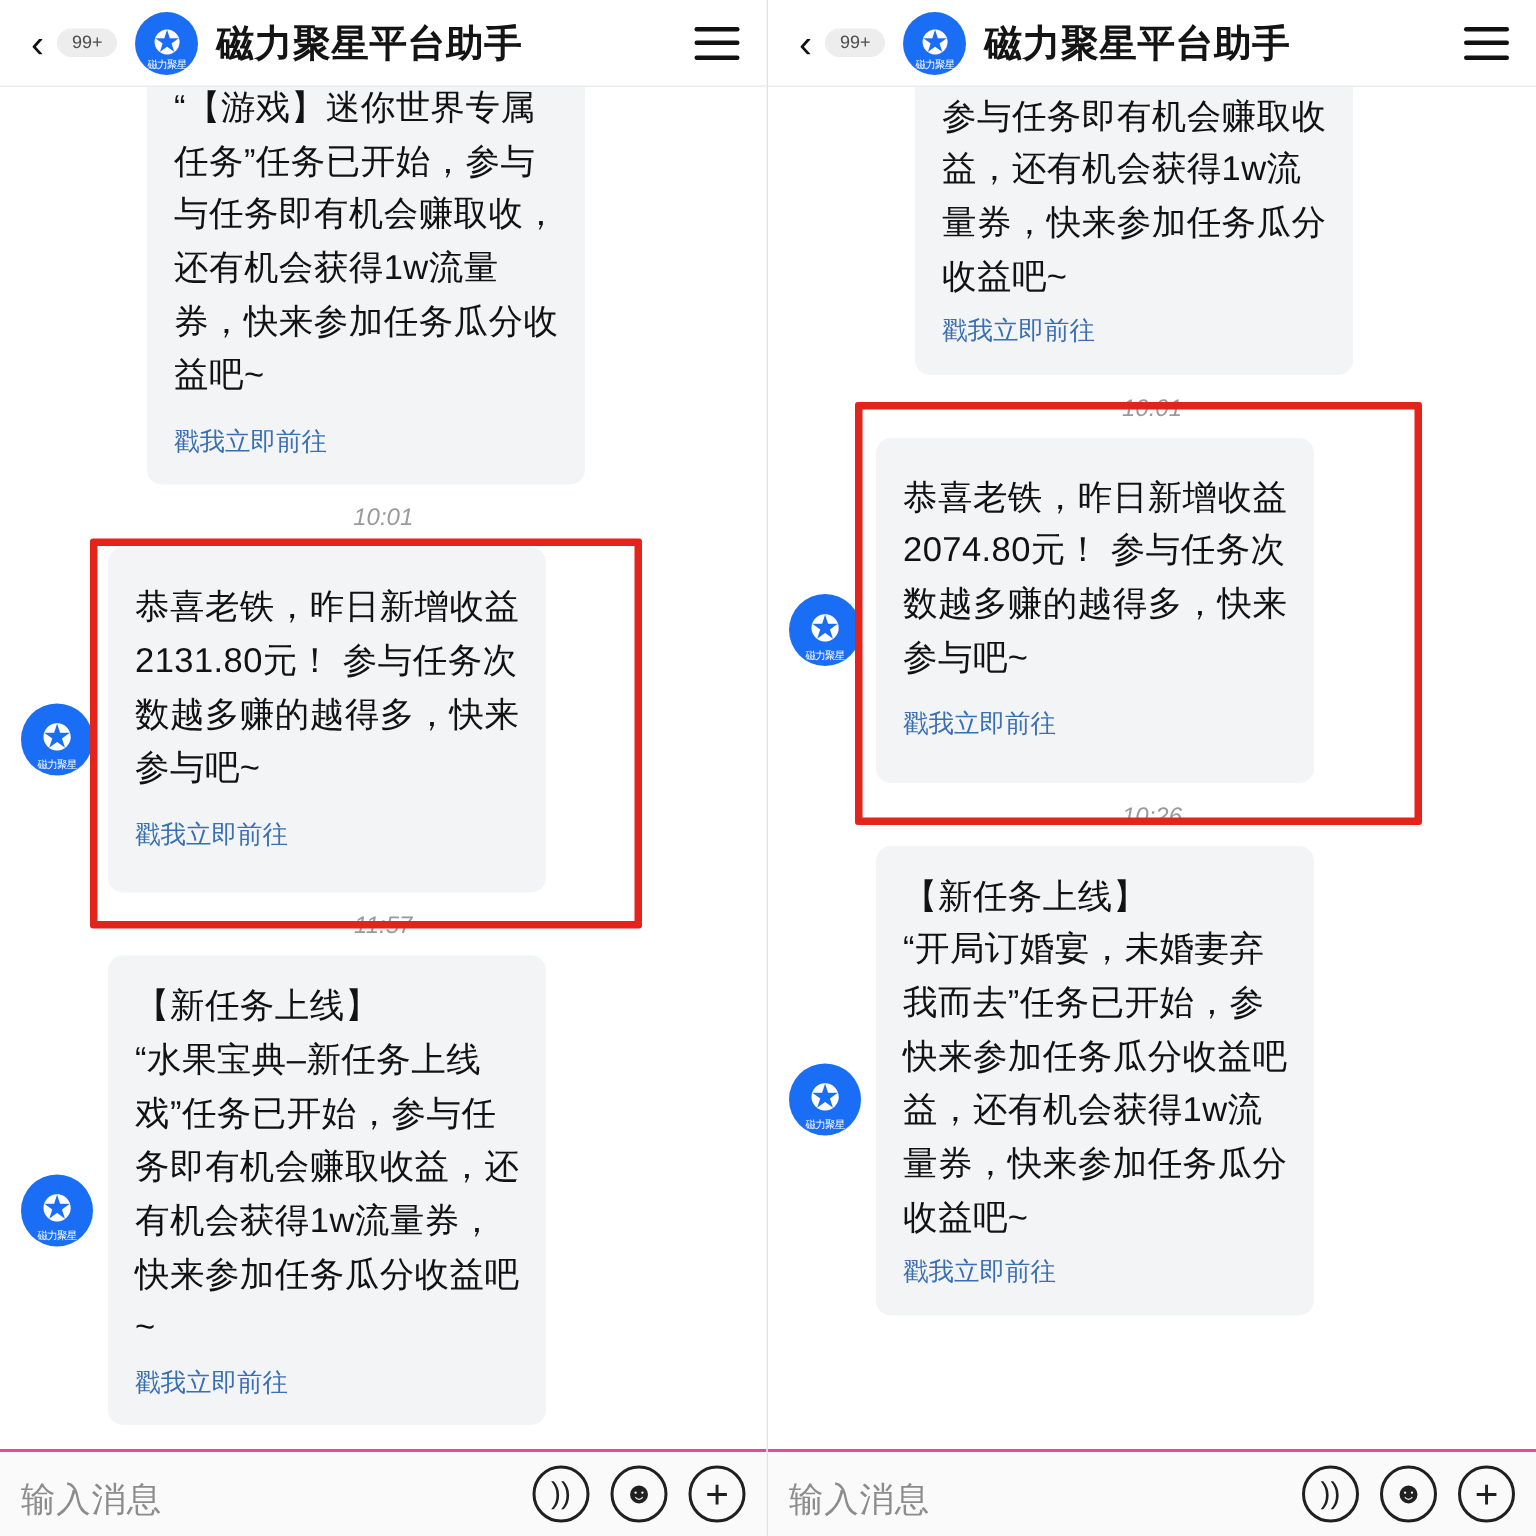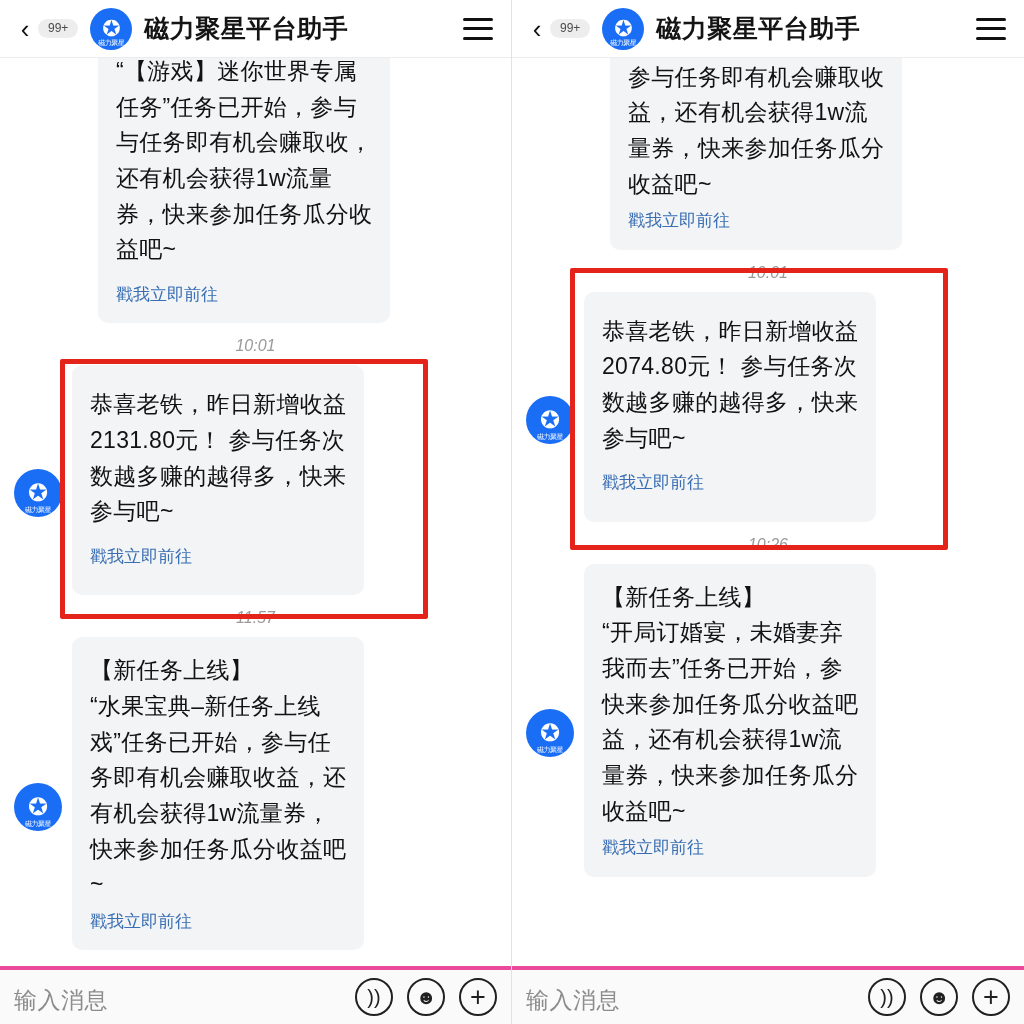--- a/index.html
+++ b/index.html
@@ -193,21 +193,21 @@
   }
 
   
   .inputbar {
     position: absolute;
     left: 0;
     right: 0;
     bottom: 0;
     height: 58px;
     background: #fafafa;
-    border-top: 4px solid #ec4899;
+    border-top: 2px solid #ec4899;
     display: flex;
     align-items: center;
     padding: 0 14px;
     box-sizing: border-box;
   }
   .input-field {
     flex: 1;
     font-size: 23px;
     color: #8c8c8c;
     letter-spacing: 0.5px;

